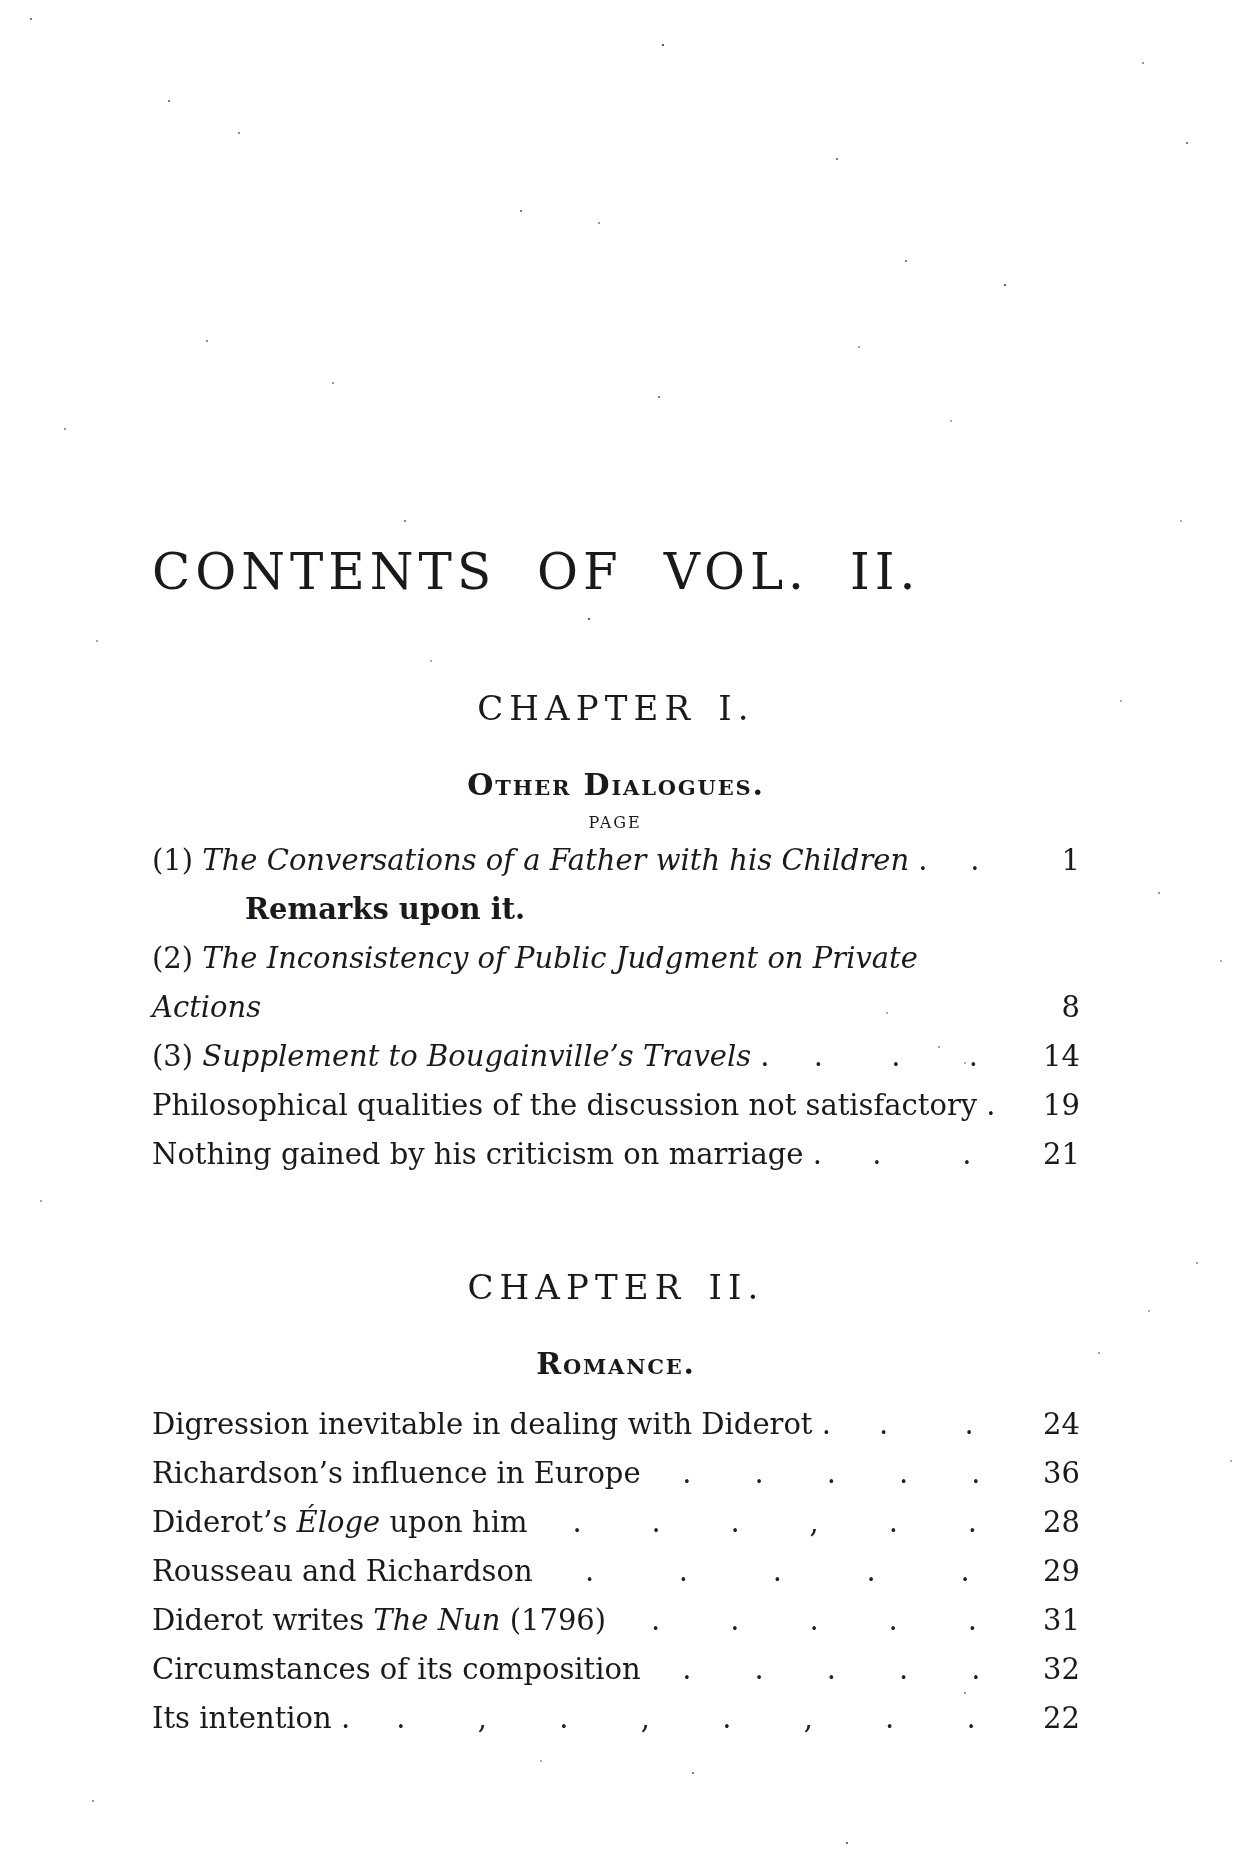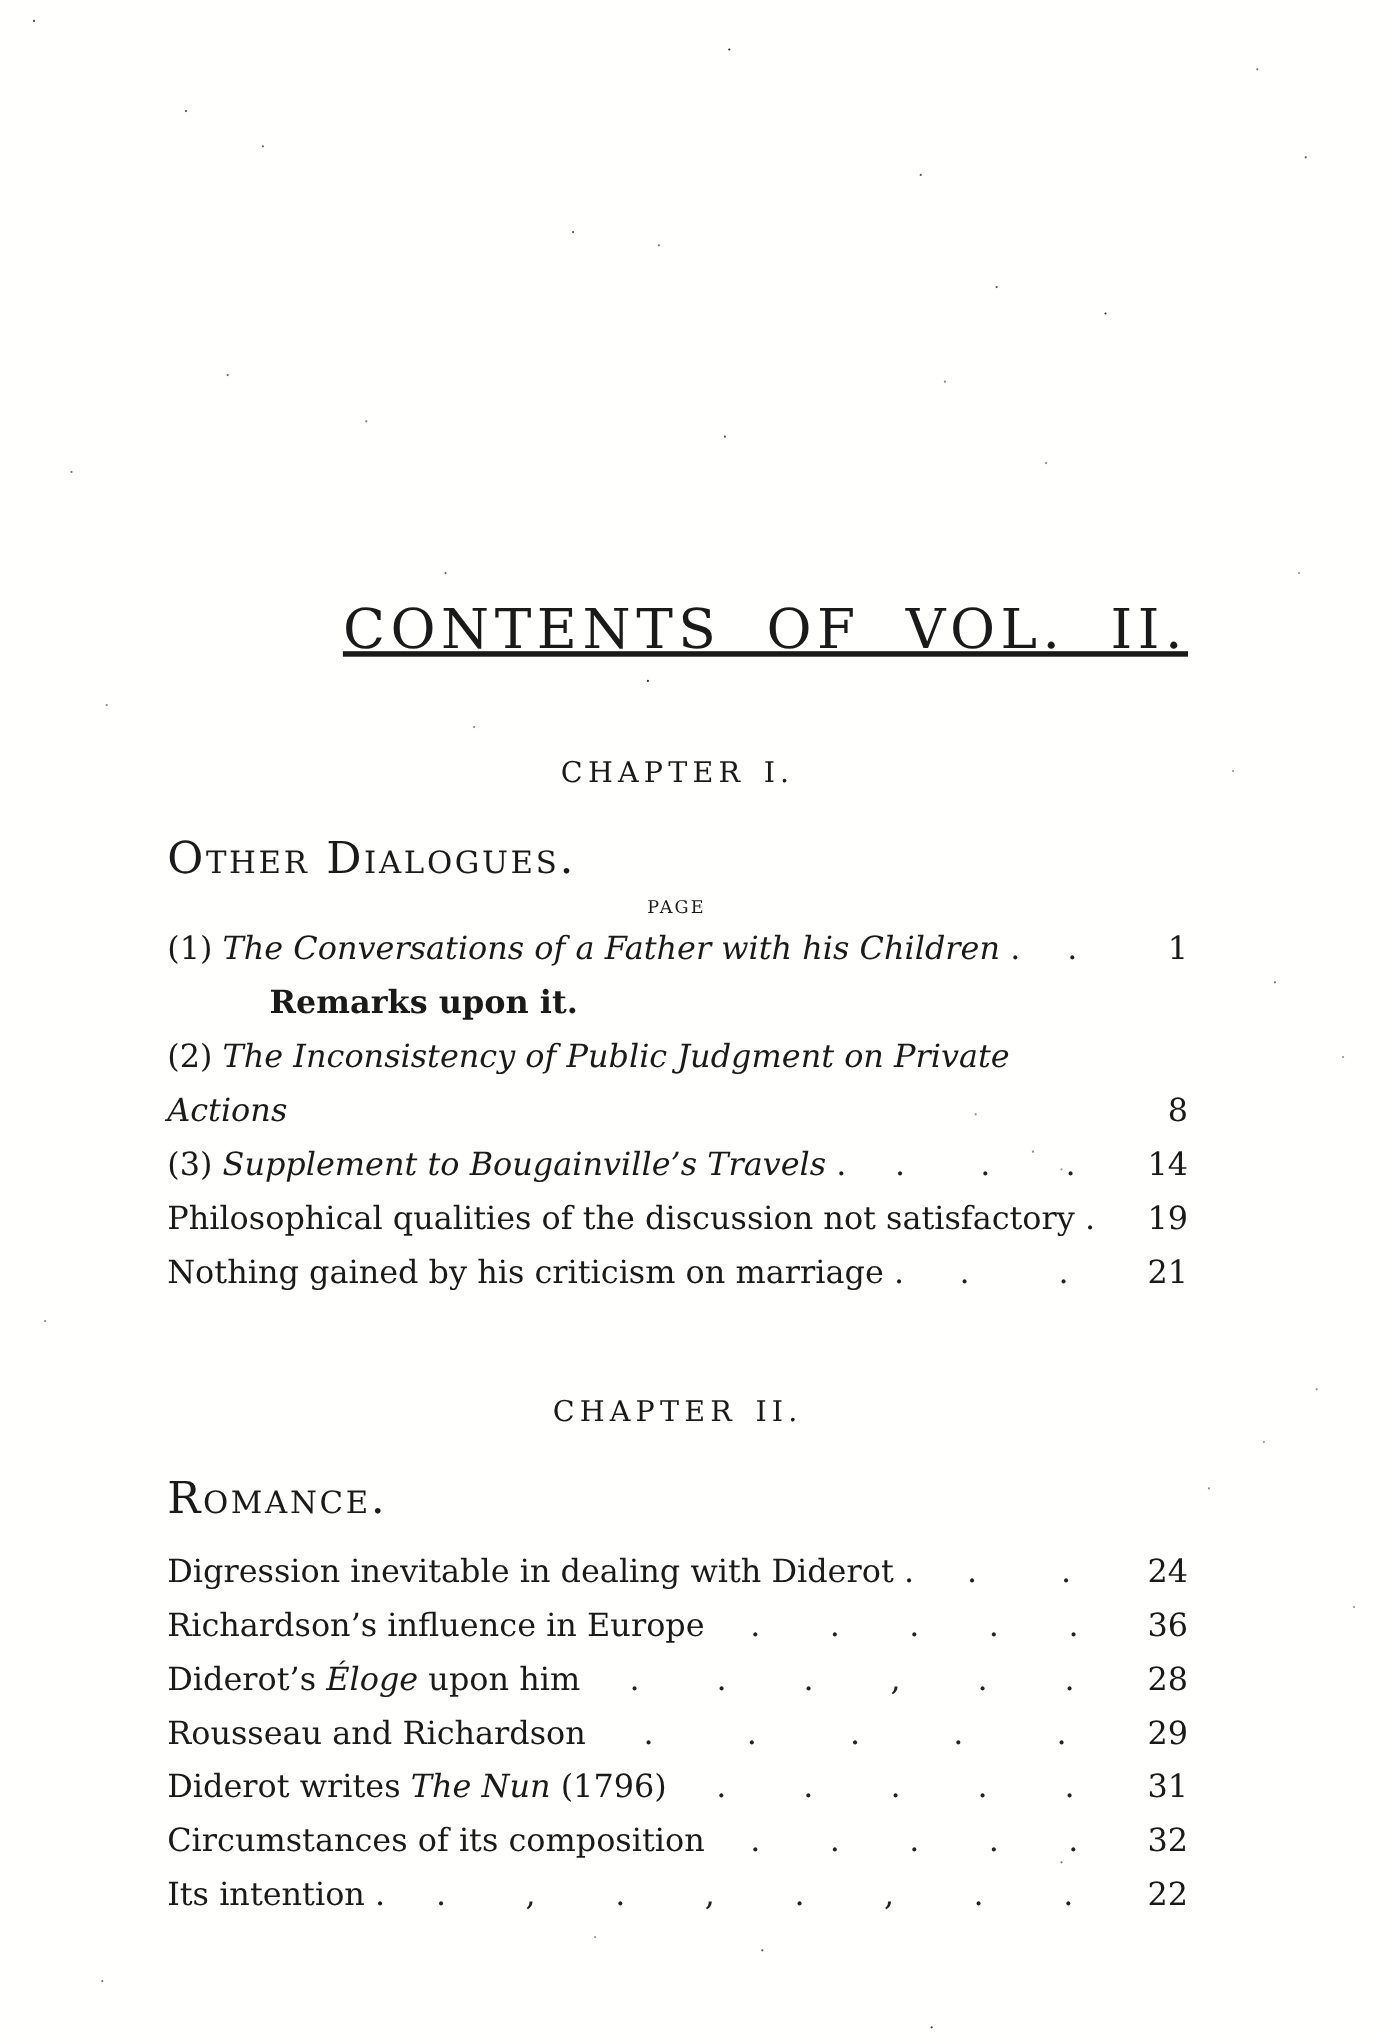--- a/index.html
+++ b/index.html
@@ -32,47 +32,46 @@
       964px 1692px 0 0 #777, 692px 1772px 0 0 #555, 846px 1842px 0 0 #444,
       92px 1800px 0 0 #777, 540px 1760px 0 0 #999, 1220px 960px 0 0 #999,
       40px 1200px 0 0 #888, 1230px 1460px 0 0 #999, 430px 660px 0 0 #888,
       588px 618px 0 0 #333, 905px 260px 0 0 #555;
   }
 
   .content { position: absolute; left: 152px; top: 0; width: 928px; }
 
   .title {
     margin: 545px 0 0 0;
-    text-align: right;
+    text-align: left;
     font-size: 50px;
     font-weight: 400;
     letter-spacing: 0.10em;
     word-spacing: 0.40em;
     line-height: 1.1;
-    text-decoration: underline;
   }
 
   .chapter { }
   .chapter.second { margin-top: 88px; }
 
   .chapter-heading {
     margin: 88px 0 0 0;
     text-align: center;
-    font-size: 26px;
+    font-size: 34px;
     font-weight: 400;
     letter-spacing: 0.18em;
     word-spacing: 0.15em;
     line-height: 1.2;
   }
 
   .subheading {
     margin: 38px 0 0 0;
-    text-align: left;
-    font-size: 40px;
-    font-weight: 400;
+    text-align: center;
+    font-size: 30px;
+    font-weight: 700;
     font-variant: small-caps;
     letter-spacing: 0.06em;
     line-height: 1.2;
   }
 
   .page-col-label {
     margin-top: 10px;
     text-align: center;
     font-size: 16px;
     letter-spacing: 0.12em;

